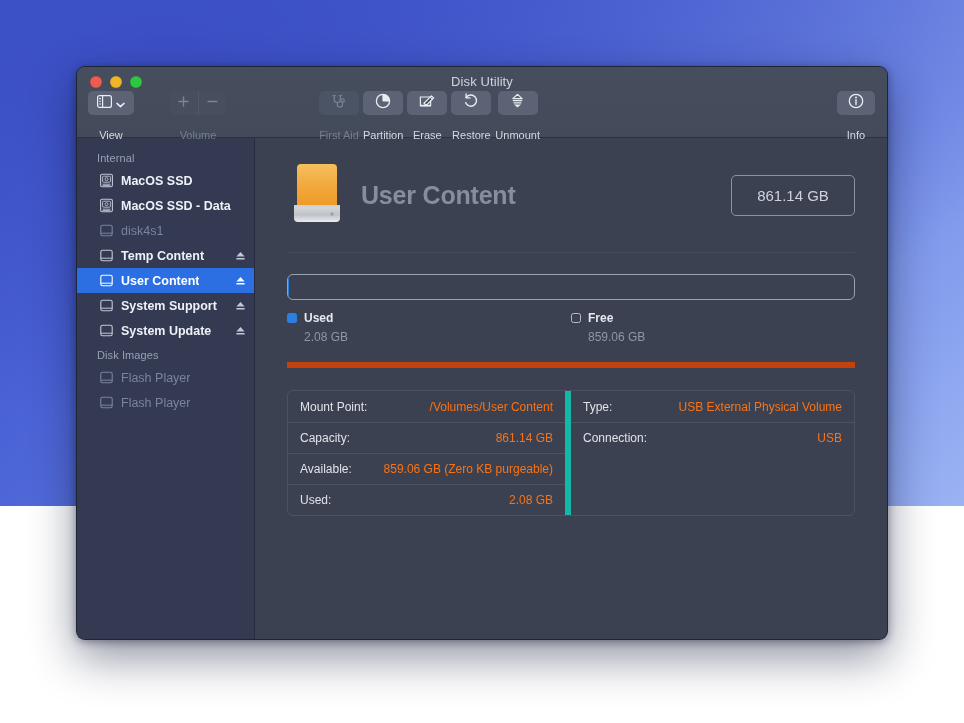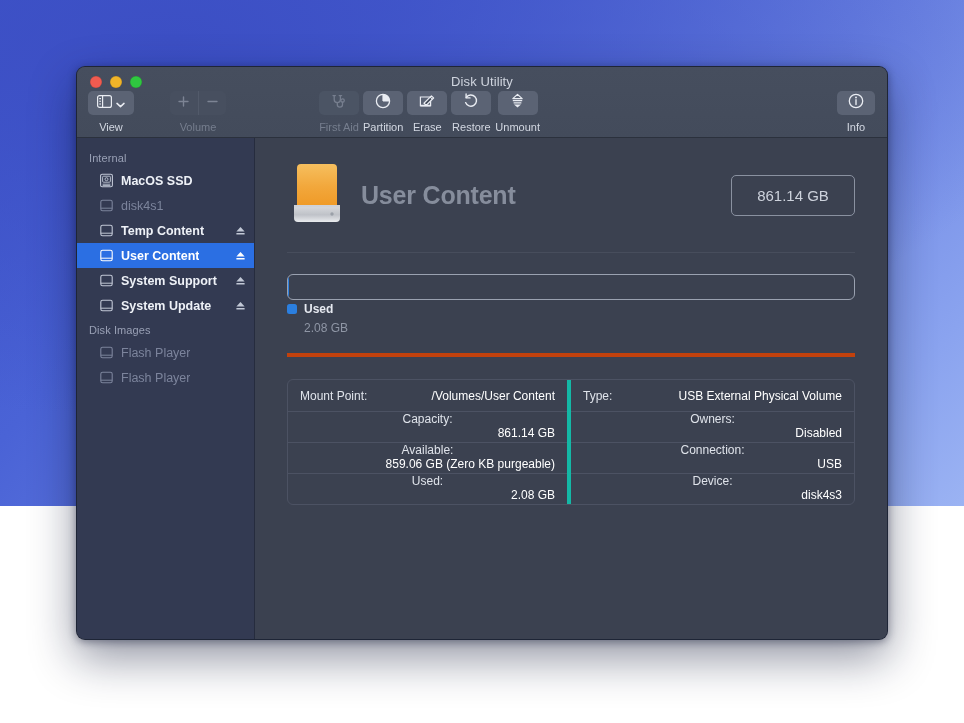--- a/index.html
+++ b/index.html
@@ -83,20 +83,21 @@
     display: flex;
     align-items: flex-start;
   }
   .tb-group { display: flex; align-items: flex-start; }
 
   .tb-item {
     display: flex;
     flex-direction: column;
     align-items: center;
     width: auto;
+    gap: 8px;
   }
   .tb-btn {
     height: 24px;
     border-radius: 5px;
     background: #5b6374;
     display: flex;
     align-items: center;
     justify-content: center;
     box-sizing: border-box;
   }
@@ -145,21 +146,21 @@
     flex: 0 0 178px;
     background: #333a52;
     border-right: 1px solid #262c3e;
     padding-top: 8px;
     box-sizing: border-box;
     overflow: hidden;
   }
   .sb-header {
     font-size: 11px;
     color: #99a0b5;
-    padding: 6px 0 4px 12px;
+    padding: 6px 0 4px 20px;
     letter-spacing: 0.1px;
   }
   .sb-item {
     height: 25px;
     display: flex;
     align-items: center;
     padding: 0 8px 0 22px;
     font-size: 12.5px;
     font-weight: bold;
     color: #eef1f7;
@@ -241,22 +242,22 @@
     box-sizing: border-box;
     overflow: hidden;
     display: flex;
   }
   #usage-fill {
     height: 100%;
     background: #2b7fe0;
   }
   #legend {
     display: flex;
-    margin-top: 2px;
-    border-bottom: 4px solid #c2410c;
+    margin-top: 11px;
+    border-bottom: 6px solid #c2410c;
     padding-bottom: 18px;
   }
   .legend-col { width: 50%; }
   .legend-top { display: flex; align-items: center; }
   .swatch {
     width: 10px;
     height: 10px;
     border-radius: 2.5px;
     margin-right: 7px;
     flex: 0 0 10px;
@@ -281,34 +282,34 @@
     margin-top: 22px;
     display: flex;
     border: 1px solid #4c5263;
     border-radius: 6px;
     overflow: hidden;
   }
   .info-col {
     width: 50%;
     box-sizing: border-box;
   }
-  .info-col:first-child { border-right: 4px solid #14b8a6; }
+  .info-col:first-child { border-right: 6px solid #14b8a6; }
   .info-row {
     height: 31px;
     display: flex;
     align-items: center;
     padding: 0 12px;
     font-size: 12px;
     box-sizing: border-box;
   }
-  .info-col .info-row + .info-row { border-top: 1px solid #4c5263; flex-direction: column; }
+  .info-col .info-row + .info-row { border-top: 1px solid #4c5263; }
   .info-key { color: #dfe3ea; }
   .info-val {
     margin-left: auto;
-    color: #ffffff;
+    color: #f97316;
     text-align: right;
     white-space: nowrap;
   }
 </style>
 </head>
 <body>
 
 <div id="desktop">
 
   <div id="window">
@@ -467,20 +468,32 @@
               <rect x="1.6" y="1.2" width="11.8" height="12.6" rx="1.6" fill="none" stroke="#c2c8d6" stroke-width="1.1"></rect>
               <rect x="3.6" y="3.2" width="7.8" height="6.0" rx="1" fill="none" stroke="#c2c8d6" stroke-width="0.9"></rect>
               <circle cx="7.5" cy="6.2" r="1.5" fill="none" stroke="#c2c8d6" stroke-width="0.9"></circle>
               <line x1="3.6" y1="11.2" x2="11.4" y2="11.2" stroke="#c2c8d6" stroke-width="0.9"></line>
               <line x1="3.6" y1="12.6" x2="11.4" y2="12.6" stroke="#c2c8d6" stroke-width="0.9"></line>
             </svg>
           </span>
           <span class="sb-text">MacOS SSD</span>
         </div>
 
+        <div class="sb-item">
+          <span class="sb-icon">
+            <svg width="15" height="15" viewBox="0 0 15 15">
+              <rect x="1.6" y="1.2" width="11.8" height="12.6" rx="1.6" fill="none" stroke="#c2c8d6" stroke-width="1.1"></rect>
+              <rect x="3.6" y="3.2" width="7.8" height="6.0" rx="1" fill="none" stroke="#c2c8d6" stroke-width="0.9"></rect>
+              <circle cx="7.5" cy="6.2" r="1.5" fill="none" stroke="#c2c8d6" stroke-width="0.9"></circle>
+              <line x1="3.6" y1="11.2" x2="11.4" y2="11.2" stroke="#c2c8d6" stroke-width="0.9"></line>
+              <line x1="3.6" y1="12.6" x2="11.4" y2="12.6" stroke="#c2c8d6" stroke-width="0.9"></line>
+            </svg>
+          </span>
+          <span class="sb-text">MacOS SSD - Data</span>
+        </div>
 
 
         <div class="sb-item dim">
           <span class="sb-icon">
             <svg width="15" height="15" viewBox="0 0 15 15">
               <rect x="1.8" y="2.2" width="11.4" height="10.6" rx="1.8" fill="none" stroke="#7c849c" stroke-width="1.1"></rect>
               <line x1="1.8" y1="10.2" x2="13.2" y2="10.2" stroke="#7c849c" stroke-width="1"></line>
             </svg>
           </span>
           <span class="sb-text">disk4s1</span>
@@ -610,20 +623,27 @@
           </div>
 
           <div id="legend">
             <div class="legend-col">
               <div class="legend-top">
                 <span class="swatch used"></span>
                 <span class="legend-name">Used</span>
               </div>
               <div class="legend-val">2.08 GB</div>
             </div>
+            <div class="legend-col">
+              <div class="legend-top">
+                <span class="swatch free"></span>
+                <span class="legend-name">Free</span>
+              </div>
+              <div class="legend-val">859.06 GB</div>
+            </div>
           </div>
         </div>
 
         <div id="info-grid">
 
           <div class="info-col">
             <div class="info-row">
               <span class="info-key">Mount Point:</span>
               <span class="info-val">/Volumes/User Content</span>
             </div>
@@ -640,30 +660,22 @@
               <span class="info-val">2.08 GB</span>
             </div>
           </div>
 
           <div class="info-col">
             <div class="info-row">
               <span class="info-key">Type:</span>
               <span class="info-val">USB External Physical Volume</span>
             </div>
             <div class="info-row">
-              <span class="info-key">Owners:</span>
-              <span class="info-val">Disabled</span>
-            </div>
-            <div class="info-row">
               <span class="info-key">Connection:</span>
               <span class="info-val">USB</span>
-            </div>
-            <div class="info-row">
-              <span class="info-key">Device:</span>
-              <span class="info-val">disk4s3</span>
             </div>
           </div>
 
         </div>
 
       </div>
     </div>
   </div>
 </div>
 

